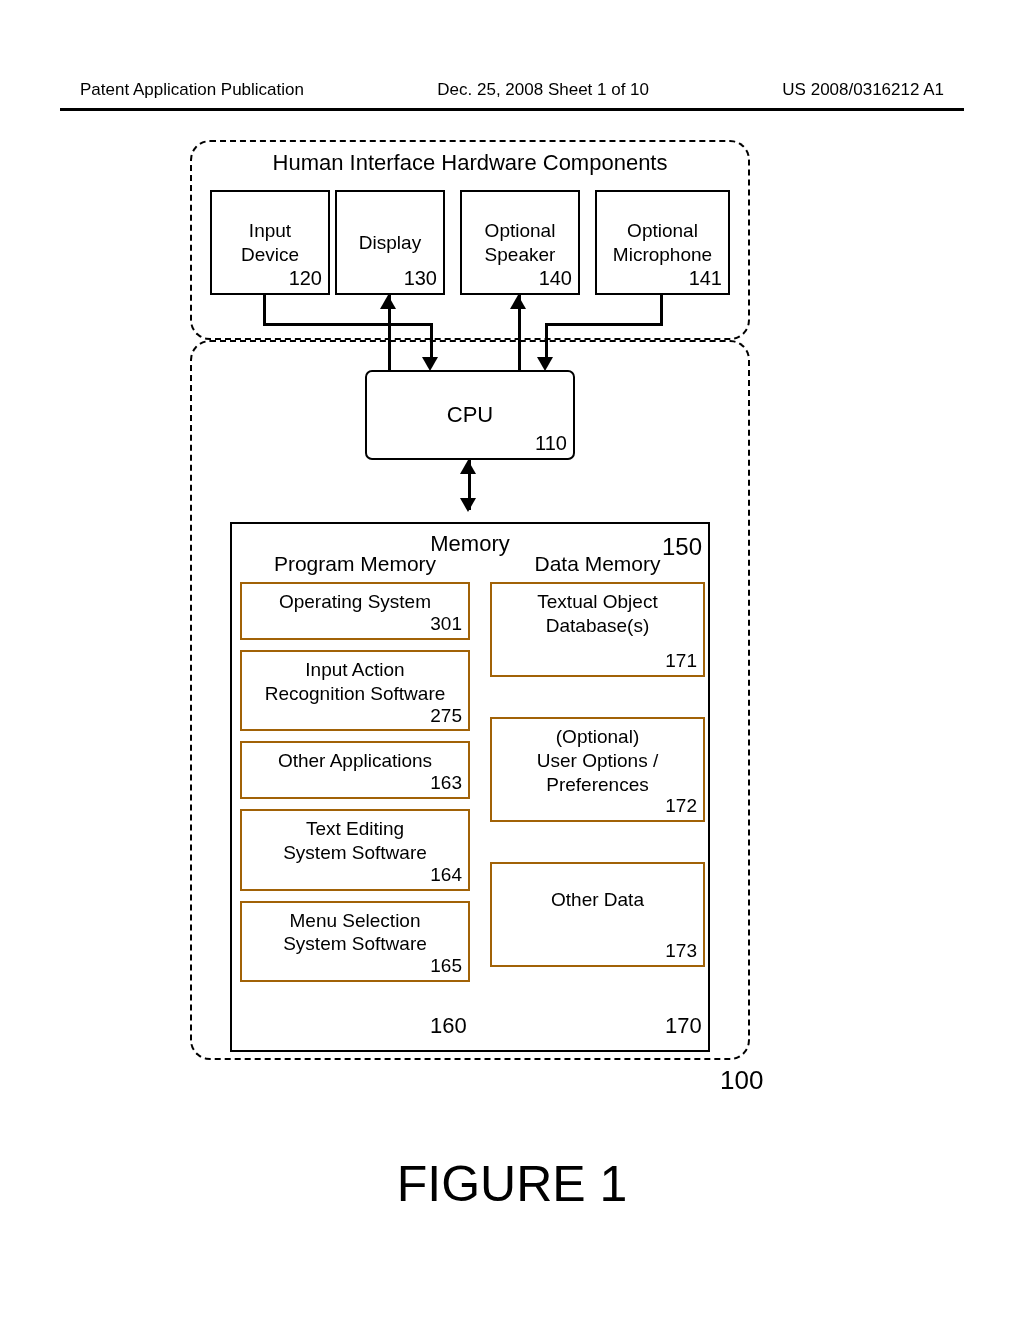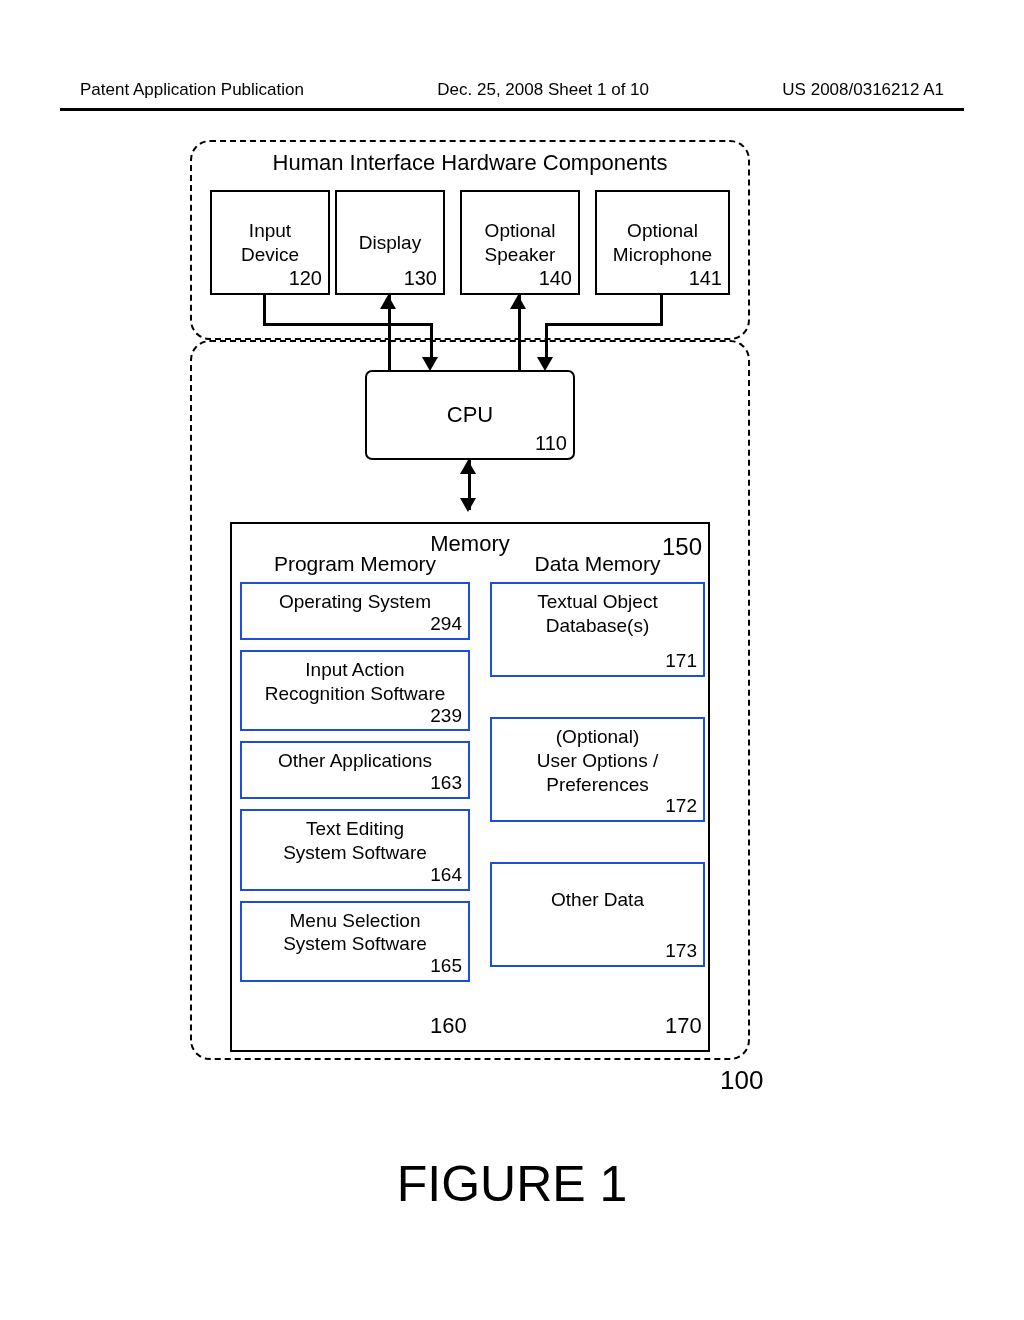--- a/index.html
+++ b/index.html
@@ -80,21 +80,21 @@
   .microphone { left: 405px; top: 50px; width: 135px; height: 105px; }
   .cpu { left: 175px; top: 230px; width: 210px; height: 90px; font-size: 22px; border-radius: 7px; }
   .memory-outer { left: 40px; top: 370px; width: 480px; height: 530px; margin-top: 12px; }
   .memory-title { position:absolute; width:100%; text-align:center; font-size:22px; top:6px; }
   .memory-ref { position:absolute; right:6px; top:8px; font-size:24px;}
   .col { position: absolute; display: flex; flex-direction: column; }
   .pm-col { left: 50px; top: 412px; width: 230px; }
   .dm-col { left: 300px; top: 412px; width: 215px; }
   .col-title { text-align:center; font-size:21px; margin-bottom:6px; }
   .inner-block {
-    border: 2px solid #1d4ed8;
+    border: 2px solid #a16207;
     text-align:center;
     font-size: 19px;
     line-height: 1.25;
     position: relative;
     margin-bottom: 10px;
     padding: 6px 4px 24px 4px;
   }
   .inner-ref { position:absolute; right:6px; bottom:2px; font-size:19px; }
   .bottom-ref { position:absolute; font-size:22px;text-align:center; }
   .pm-bottom-ref { left: 240px; top: 873px; }
@@ -181,26 +181,26 @@
 
   <div class="block memory-outer" style="justify-content:flex-start;">
     <div class="memory-title">Memory</div>
     <div class="memory-ref">150</div>
   </div>
 
   <div class="col pm-col">
     <div class="col-title">Program Memory</div>
     <div class="inner-block">
       <span style="white-space:pre-line">Operating System</span>
-      <span class="inner-ref">294</span>
+      <span class="inner-ref">301</span>
     </div>
     <div class="inner-block">
       <span style="white-space:pre-line">Input Action
 Recognition Software</span>
-      <span class="inner-ref">239</span>
+      <span class="inner-ref">275</span>
     </div>
     <div class="inner-block">
       <span style="white-space:pre-line">Other Applications</span>
       <span class="inner-ref">163</span>
     </div>
     <div class="inner-block">
       <span style="white-space:pre-line">Text Editing
 System Software</span>
       <span class="inner-ref">164</span>
     </div>

